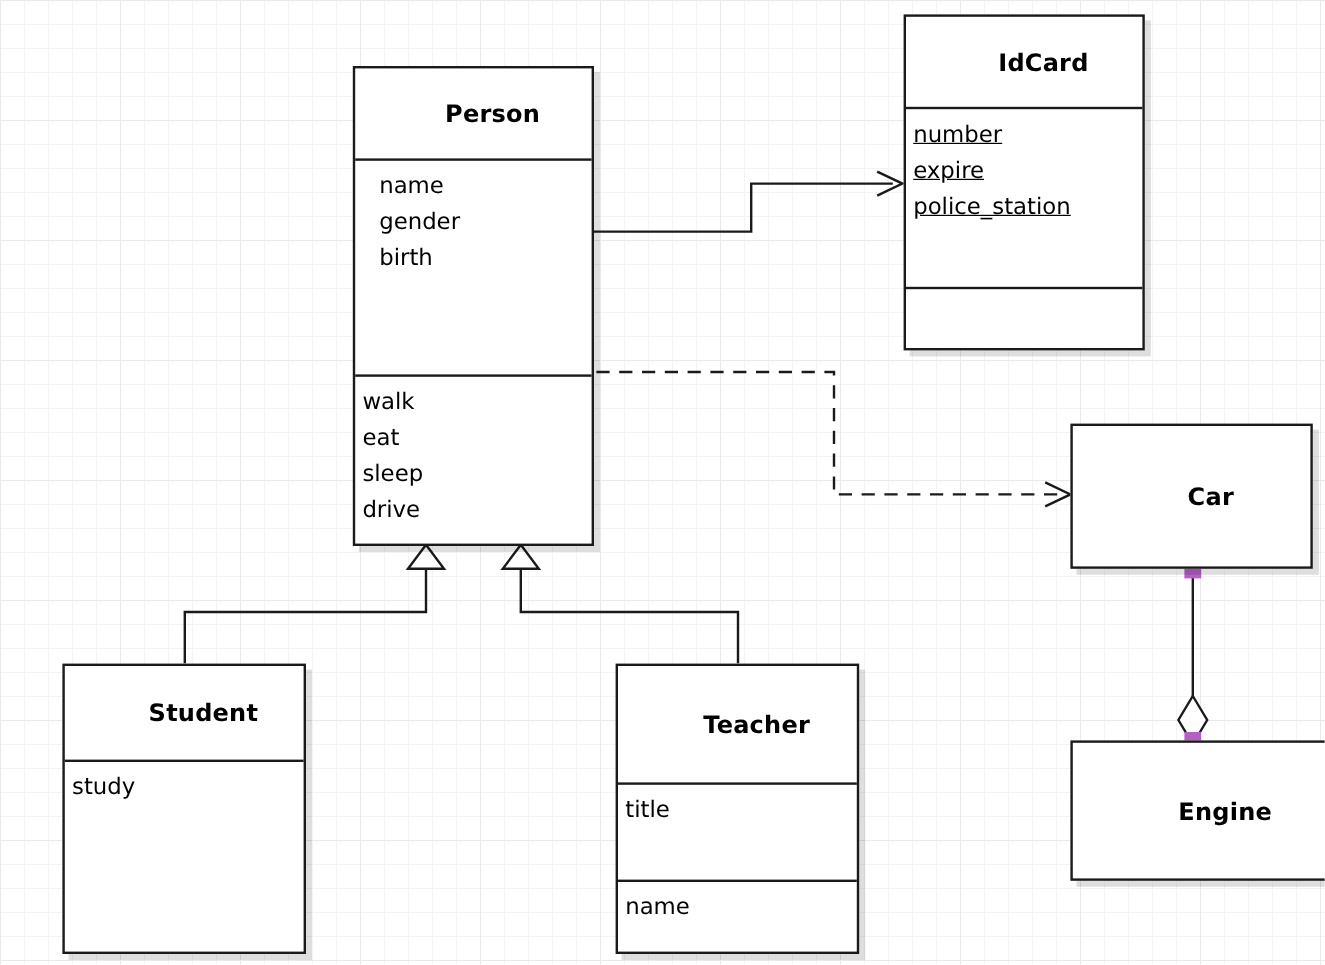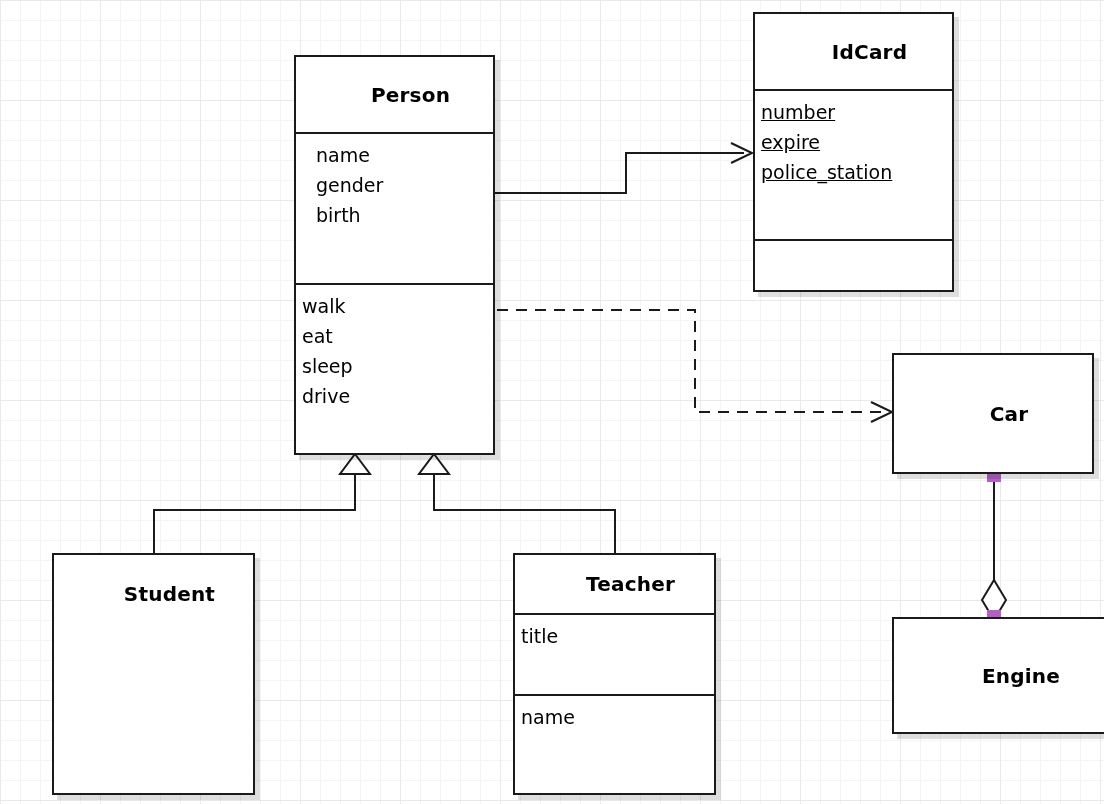--- a/index.html
+++ b/index.html
@@ -134,21 +134,21 @@
 
   <div class="uml-class" style="left:294px; top:55px; width:201px; height:400px;">
     <div class="compartment title" style="height:75px;">
       <span class="class-title">Person</span>
     </div>
     <div class="compartment member-list" style="height:151px;padding-left:20px;">
       <div class="member">name</div>
       <div class="member">gender</div>
       <div class="member">birth</div>
     </div>
-    <div class="compartment member-list" style="flex:1;">
+    <div class="compartment member-list" style="flex:1;margin-top:29px;">
       <div class="member">walk</div>
       <div class="member">eat</div>
       <div class="member">sleep</div>
       <div class="member">drive</div>
     </div>
   </div>
 
   <div class="uml-class" style="left:753px; top:12px; width:201px; height:280px;">
     <div class="compartment title" style="height:75px;">
       <span class="class-title">IdCard</span>
@@ -158,24 +158,27 @@
       <div class="member">expire</div>
       <div class="member">police_station</div>
     </div>
     <div class="compartment member-list empty" style="flex:1;"></div>
   </div>
 
   <div class="uml-class" style="left:52px; top:553px; width:203px; height:242px;">
     <div class="compartment title" style="height:78px;">
       <span class="class-title">Student</span>
     </div>
+    <div class="compartment member-list" style="flex:1;">
+      <div class="member">study</div>
+    </div>
   </div>
 
   <div class="uml-class" style="left:513px; top:553px; width:203px; height:242px;">
-    <div class="compartment title" style="height:58px;">
+    <div class="compartment title" style="height:97px;">
       <span class="class-title">Teacher</span>
     </div>
     <div class="compartment member-list" style="height:81px;">
       <div class="member">title</div>
     </div>
     <div class="compartment member-list" style="flex:1;">
       <div class="member">name</div>
     </div>
   </div>
 

